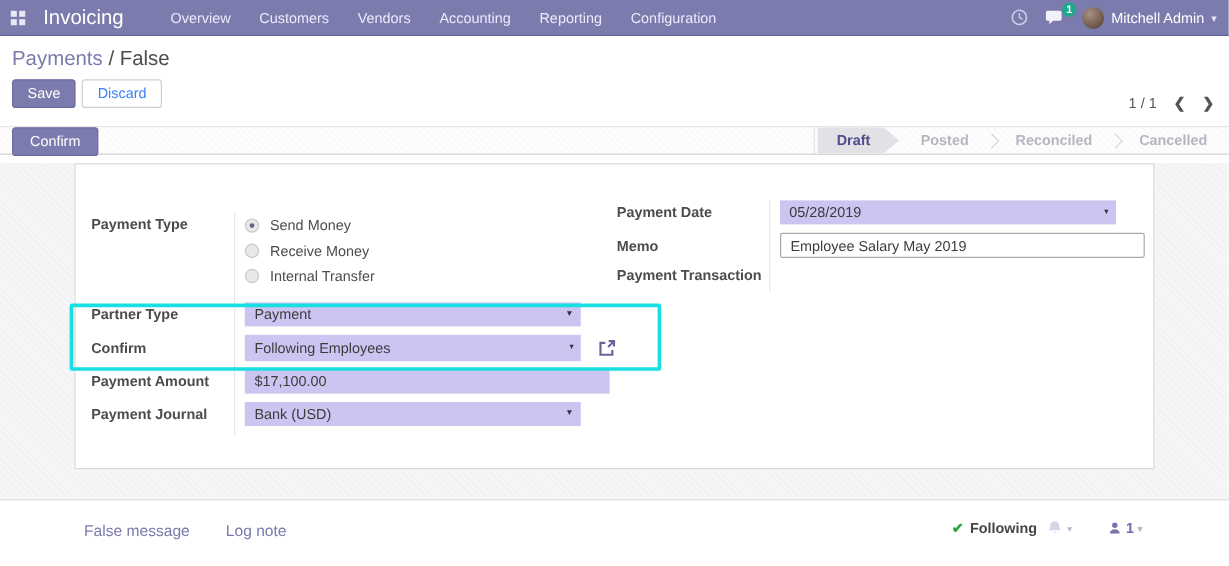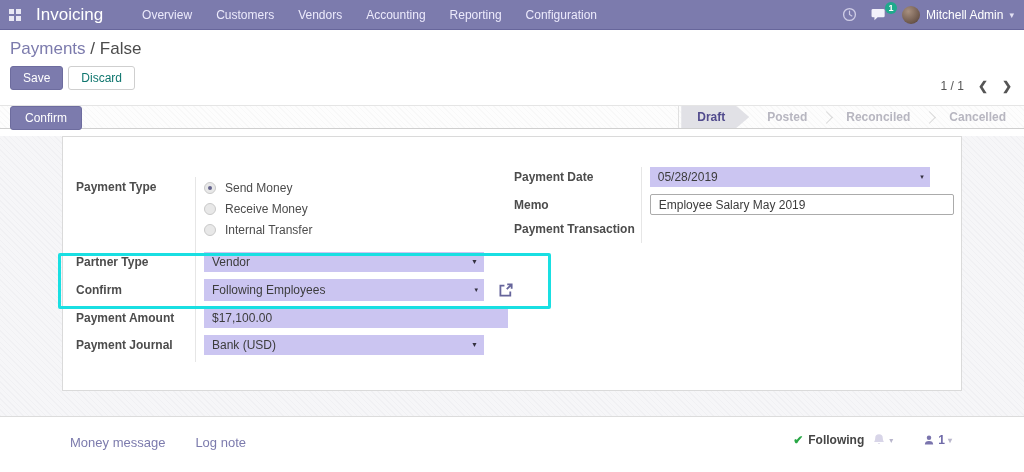--- a/index.html
+++ b/index.html
@@ -26,21 +26,21 @@
   .caret { font-size:9px; color:#e3e1f3; }
 
   
   .control-panel { height:66px; background:#fff; position:relative; }
   .breadcrumb { font-size:17px; margin:9px 0 0 10px; }
   .breadcrumb .bc-link { color:#7c7bad; cursor:pointer; }
   .breadcrumb .bc-sep, .breadcrumb .bc-cur { color:#4c4c4c; }
   .cp-buttons { margin:7px 0 0 10px; display:flex; gap:5px; }
   .btn { font-size:12px; padding:4px 12px; border-radius:3px; cursor:pointer; border:1px solid transparent; }
   .btn-primary { background:#7c7bad; border-color:#6d6c9e; color:#fff; }
-  .btn-default { background:#fff; border-color:#cfcfcf; color:#0f766e; }
+  .btn-default { background:#fff; border-color:#cfcfcf; color:#3b82f6; }
   .pager { position:absolute; right:12px; bottom:12px; display:flex; align-items:center; gap:14px;
            font-size:12px; color:#555; }
   .pager .pg-arrow { cursor:pointer; color:#555; font-size:12px; font-weight:bold; }
 
   
   .statusbar { height:24px; display:flex; align-items:flex-start; justify-content:space-between;
                border-top:1px solid #e5e5e5; border-bottom:1px solid #cfcfcf;
                background:#fdfdfd;
                background-image:repeating-linear-gradient(45deg, rgba(0,0,0,0.02) 0 1px, transparent 1px 4px); }
   .statusbar .btn { margin-left:10px; padding:4px 14px; }
@@ -189,21 +189,21 @@
           <div class="radio-line">
             <span class="radio"></span>
             <span>Internal Transfer</span>
           </div>
         </div>
       </div>
       <div class="g-row">
         <div class="g-label">Partner Type</div>
         <div class="g-field">
           <div class="sel">
-            <span>Vendor</span>
+            <span>Payment</span>
             <span class="sel-caret">▼</span>
           </div>
         </div>
       </div>
       <div class="g-row">
         <div class="g-label">Confirm</div>
         <div class="g-field">
           <div class="field-flex">
             <div class="sel tall">
               <span>Following Employees</span>
@@ -256,21 +256,21 @@
         <div class="g-field"></div>
       </div>
     </div>
 
     <div class="hl-box"></div>
   </div>
 </div>
 
 <div class="chatter">
   <div class="chat-links">
-    <span>Money message</span>
+    <span>False message</span>
     <span>Log note</span>
   </div>
   <div class="chat-right">
     <div class="following">
       <span class="check">✔</span>
       <span>Following</span>
     </div>
     <div class="bell-wrap">
       <svg width="14" height="14" viewBox="0 0 16 16">
           <path d="M8 1.5 a4.3 4.3 0 0 1 4.3 4.3 c0 3.2 1.4 4.4 1.4 4.4 H2.3 s1.4-1.2 1.4-4.4 A4.3 4.3 0 0 1 8 1.5 z M6.6 11.6 a1.5 1.5 0 0 0 2.8 0 z" fill="#d8d5e8"></path>

